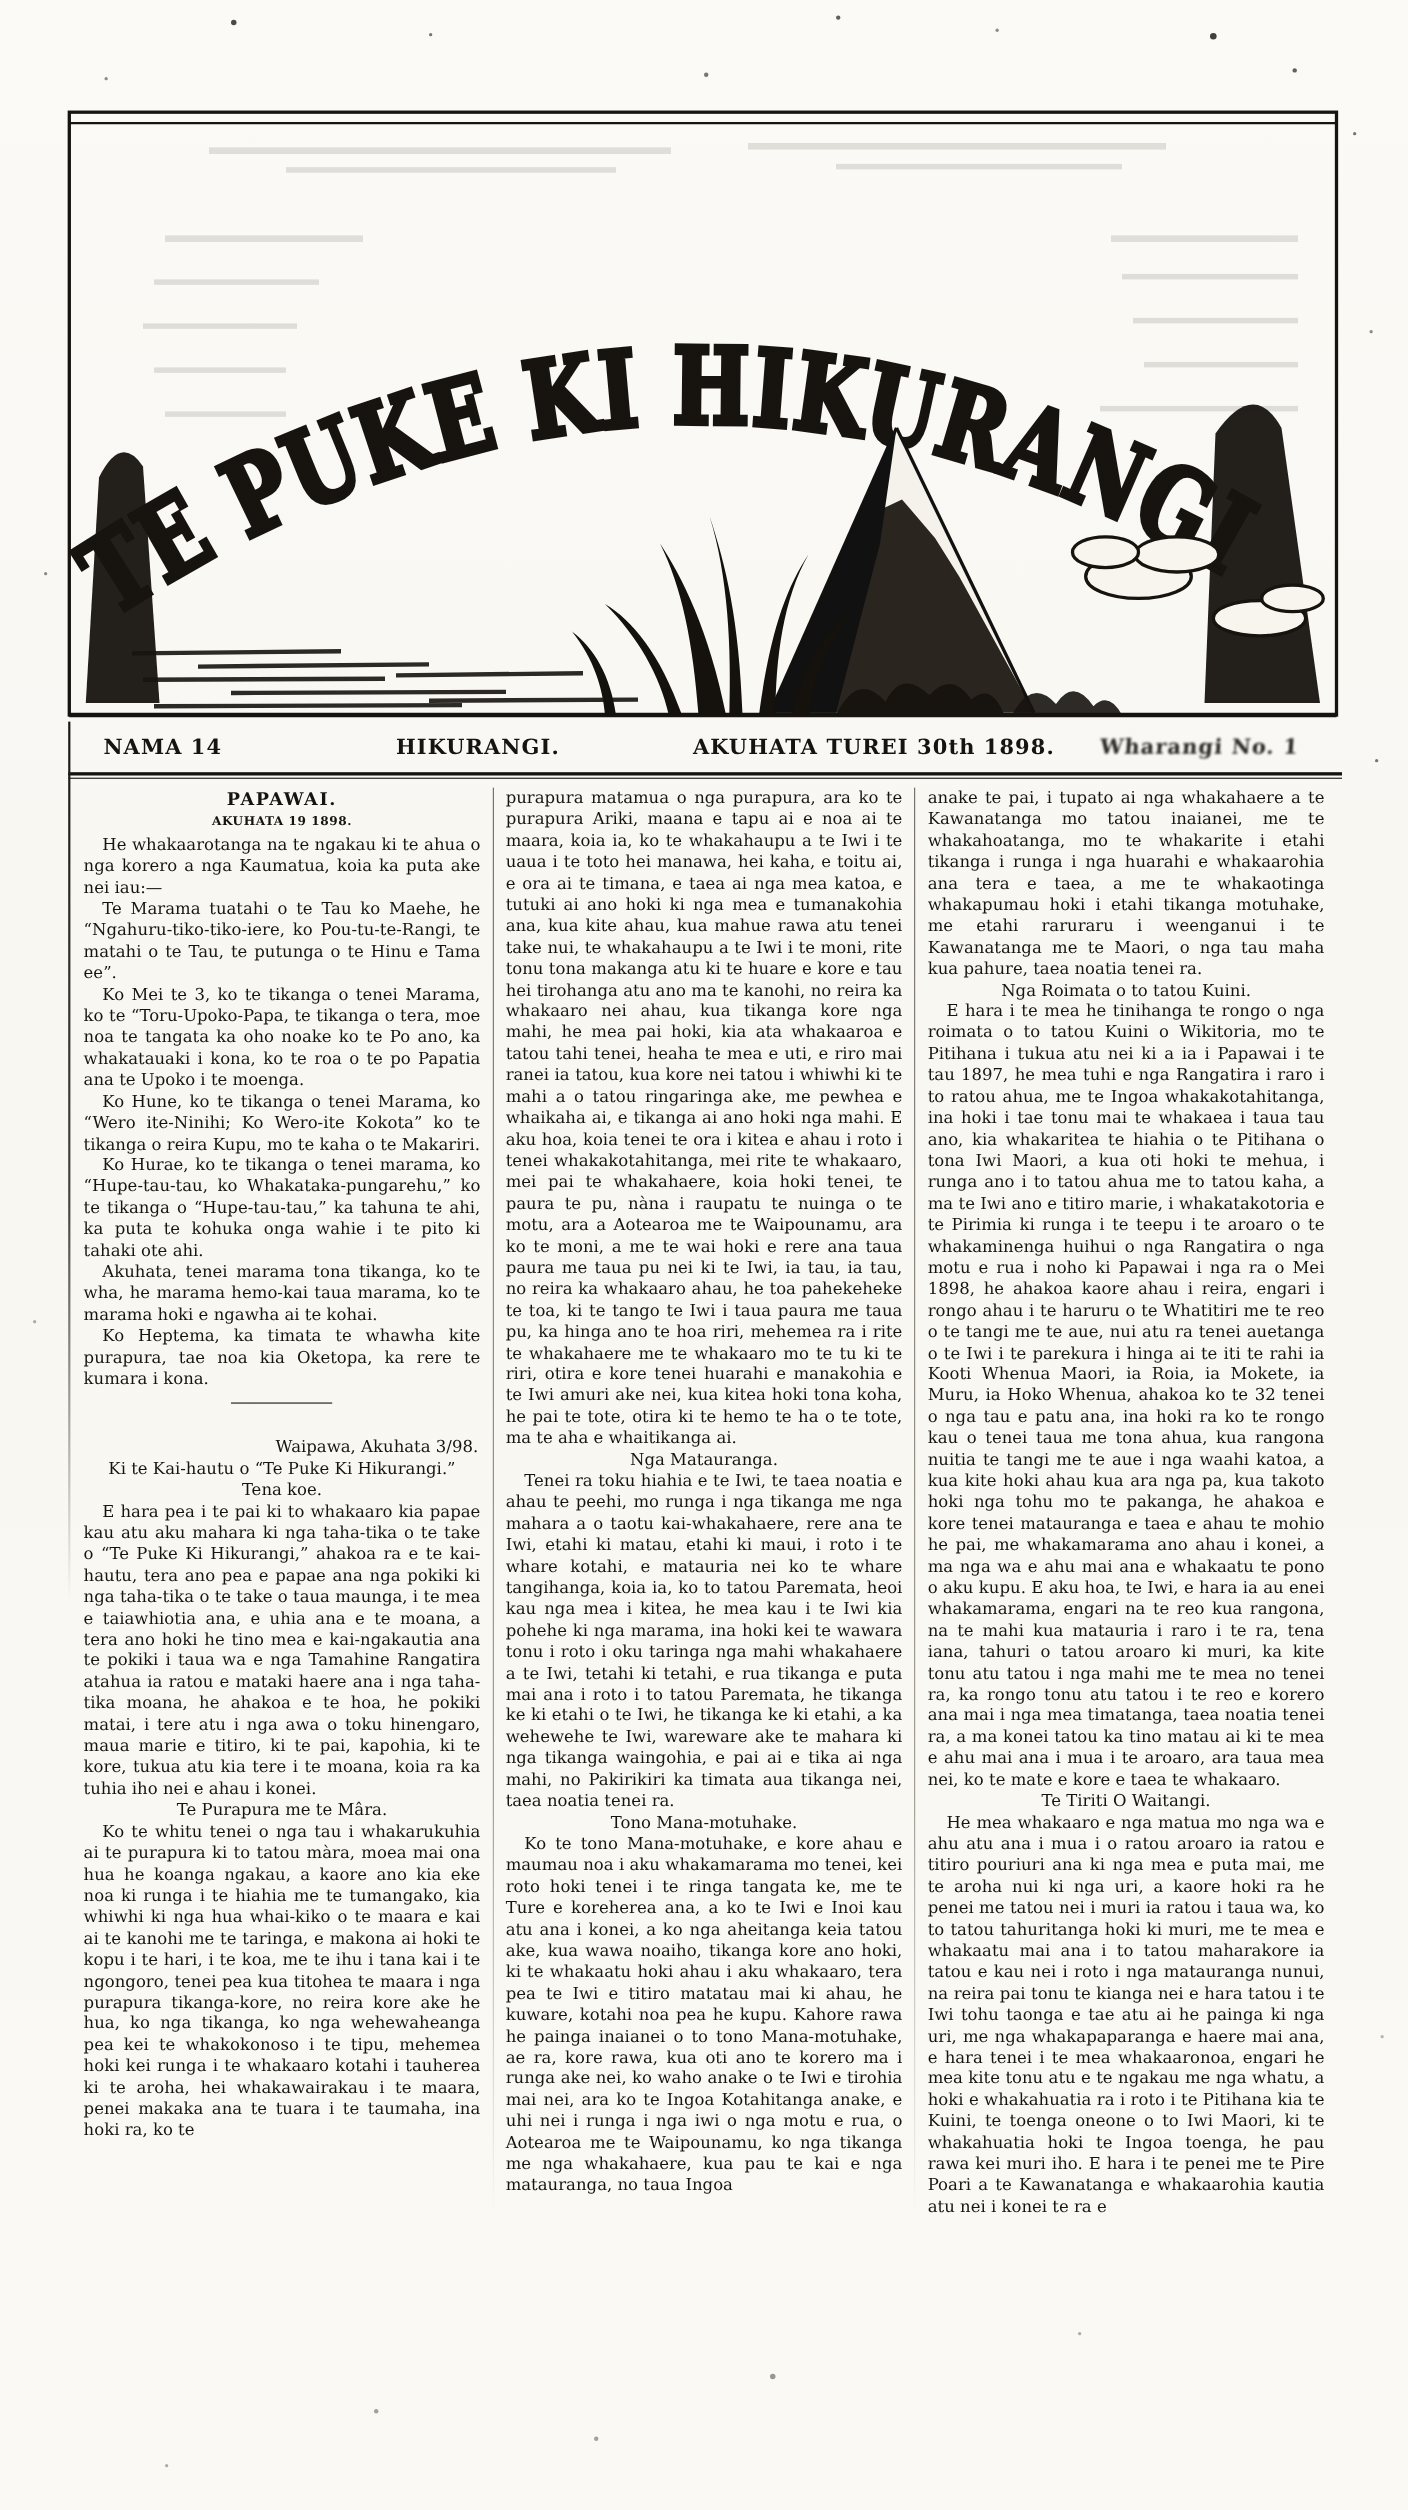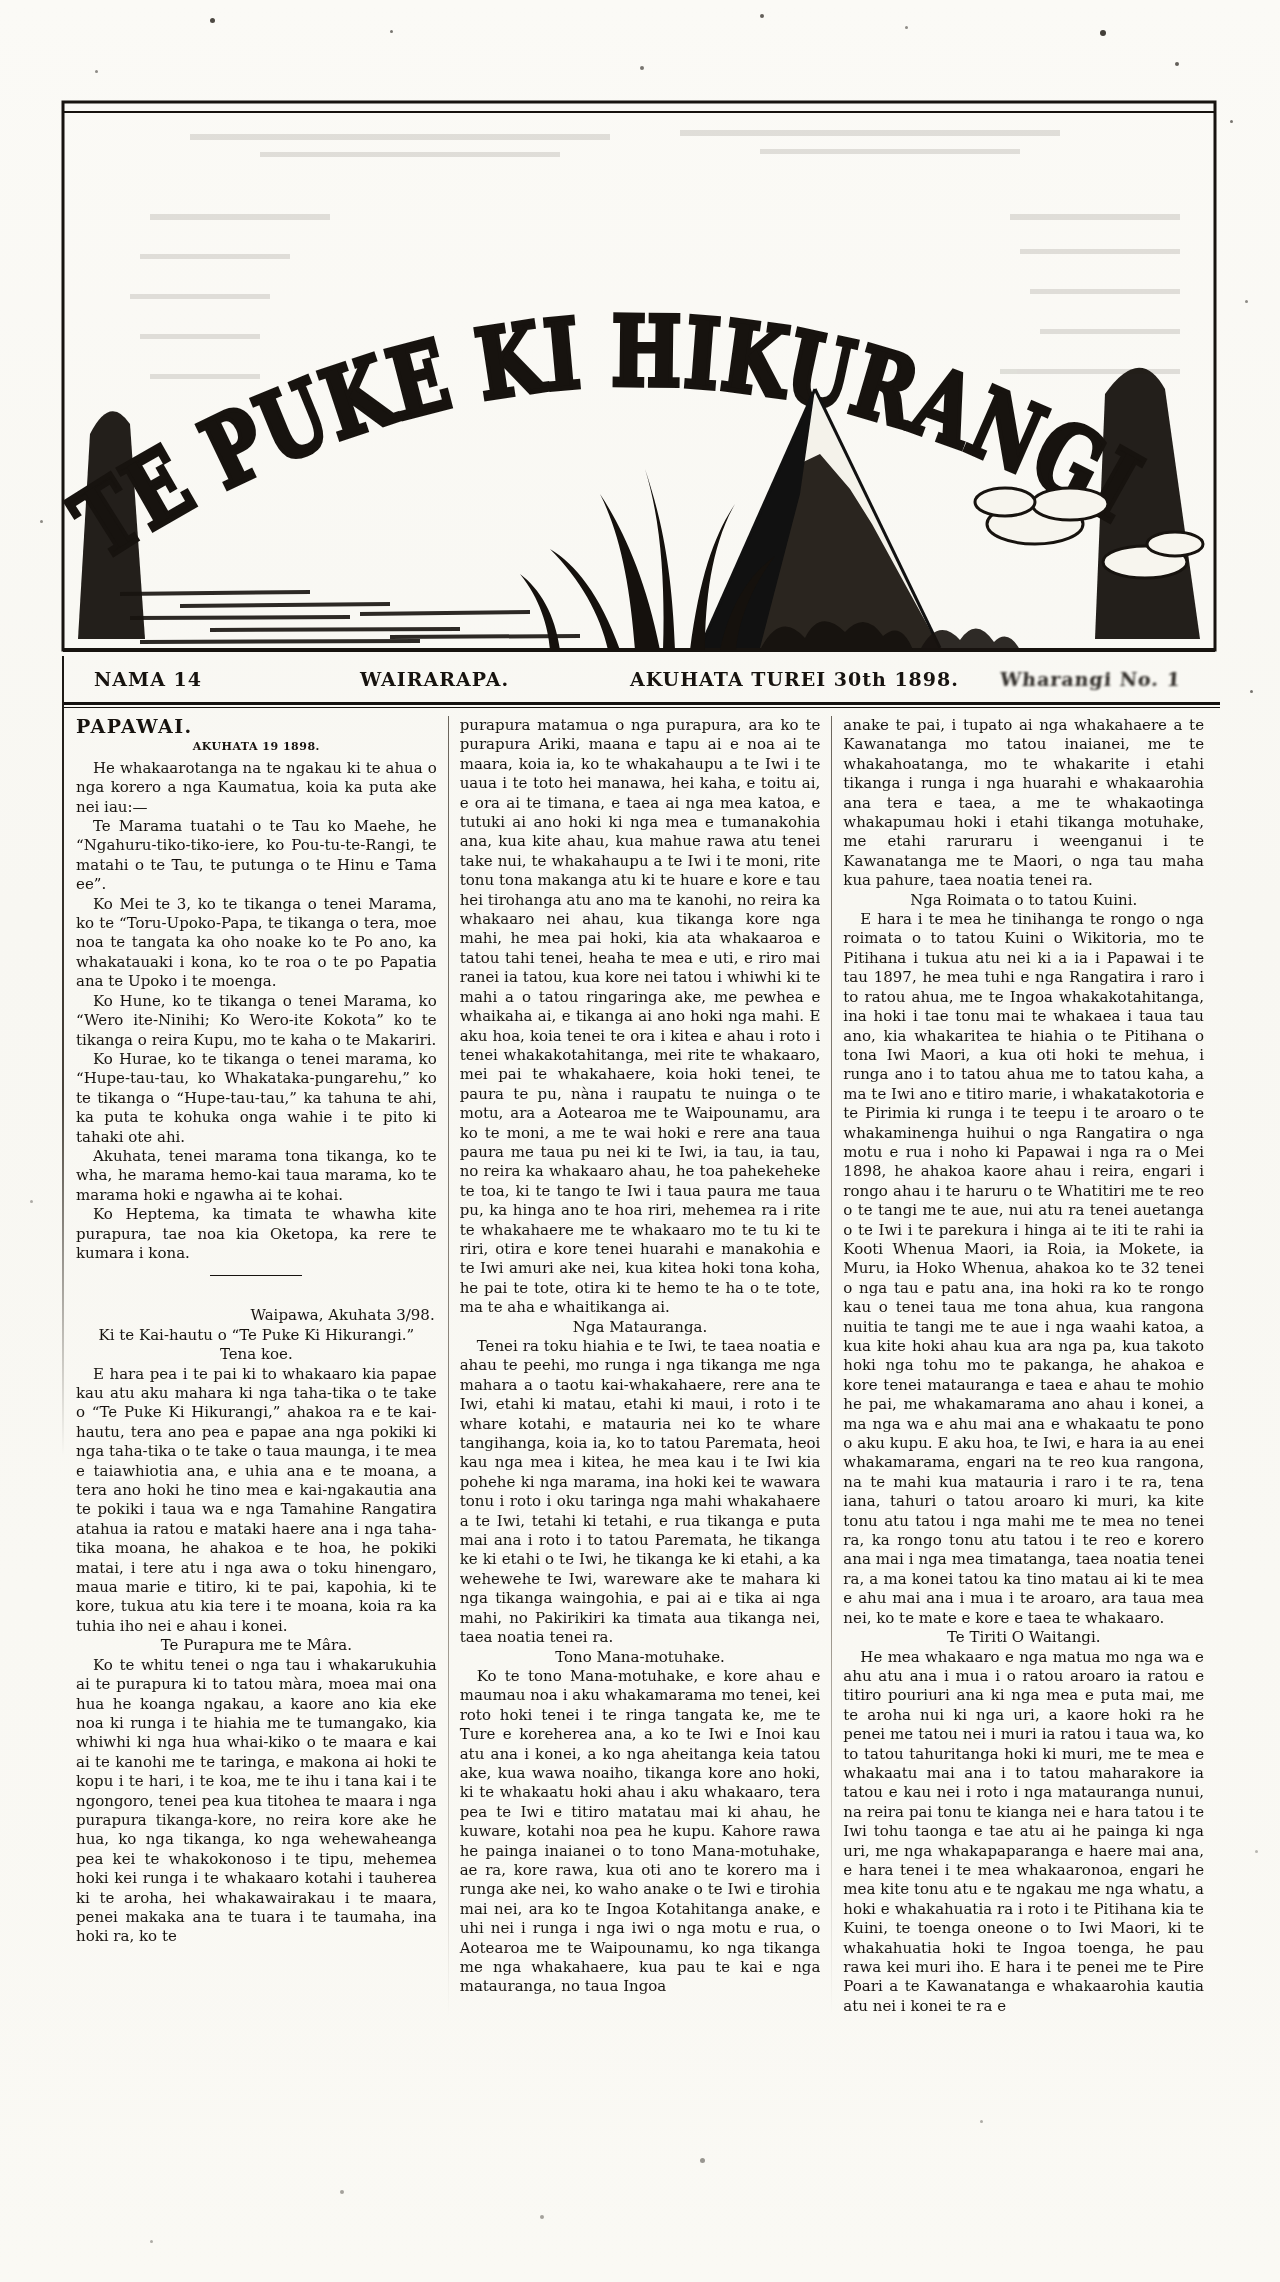--- a/index.html
+++ b/index.html
@@ -24,21 +24,21 @@
   .hrule{position:absolute;left:62px;width:1158px;background:#151210;}
   #rule-a{top:702px;height:3px;}
   #rule-b{top:707px;height:1px;}
   
   #left-border{position:absolute;left:62px;top:656px;width:2px;height:800px;
     background:linear-gradient(180deg,#1b1713 0%,#4a443c 55%,rgba(90,84,74,0) 100%);}
   
   #columns{position:absolute;left:66px;top:716px;width:1148px;display:flex;align-items:stretch;}
   .column{flex:1 1 0;padding:0 10px;font-size:15px;line-height:19.4px;}
   .coldiv{width:1px;background:linear-gradient(180deg,#6b655c 0%,#9a948a 70%,rgba(150,144,134,0) 100%);margin:0 1px;}
-  .bheading{text-align:left;font-weight:bold;font-size:19px;letter-spacing:1.5px;margin:1px 0 1px;}
+  .bheading{text-align:center;font-weight:bold;font-size:16px;letter-spacing:1.5px;margin:1px 0 1px;}
   .bsubheading{text-align:center;font-weight:bold;font-size:11px;letter-spacing:.5px;margin:0 0 2px;}
   .bpara{margin:0;text-indent:17px;text-align:justify;}
   .bpara.cont{text-indent:0;}
   .bright{text-align:right;margin:2px 2px 0 0;}
   .bcenter{text-align:center;}
   .brule{width:92px;border-top:1.5px solid #17130f;margin:12px auto 30px;}
   
   .speck{position:absolute;border-radius:50%;background:#221d17;}
 </style>
 </head>
@@ -121,21 +121,21 @@
 
       <g fill="#17130f">
         <path d="M700,556 q20,-40 45,-12 q15,-30 40,-6 q20,-22 38,4 q18,-16 30,14 Z"></path>
         <path d="M860,556 q18,-34 40,-10 q16,-24 34,2 q14,-14 26,8 Z" opacity="0.9"></path>
       </g>
     </svg>
   </div>
 
   <div id="dateline">
     <span id="dl-issue" class="dl">NAMA 14</span>
-    <span id="dl-place" class="dl">WAIRARAPA.</span>
+    <span id="dl-place" class="dl">HIKURANGI.</span>
     <span id="dl-date" class="dl">AKUHATA TUREI 30th 1898.</span>
     <span id="dl-page" class="dl">Wharangi No. 1</span>
   </div>
 
   <div id="rule-a" class="hrule"></div>
   <div id="rule-b" class="hrule"></div>
   <div id="left-border"></div>
 
   <div id="columns">
       <div class="column">

